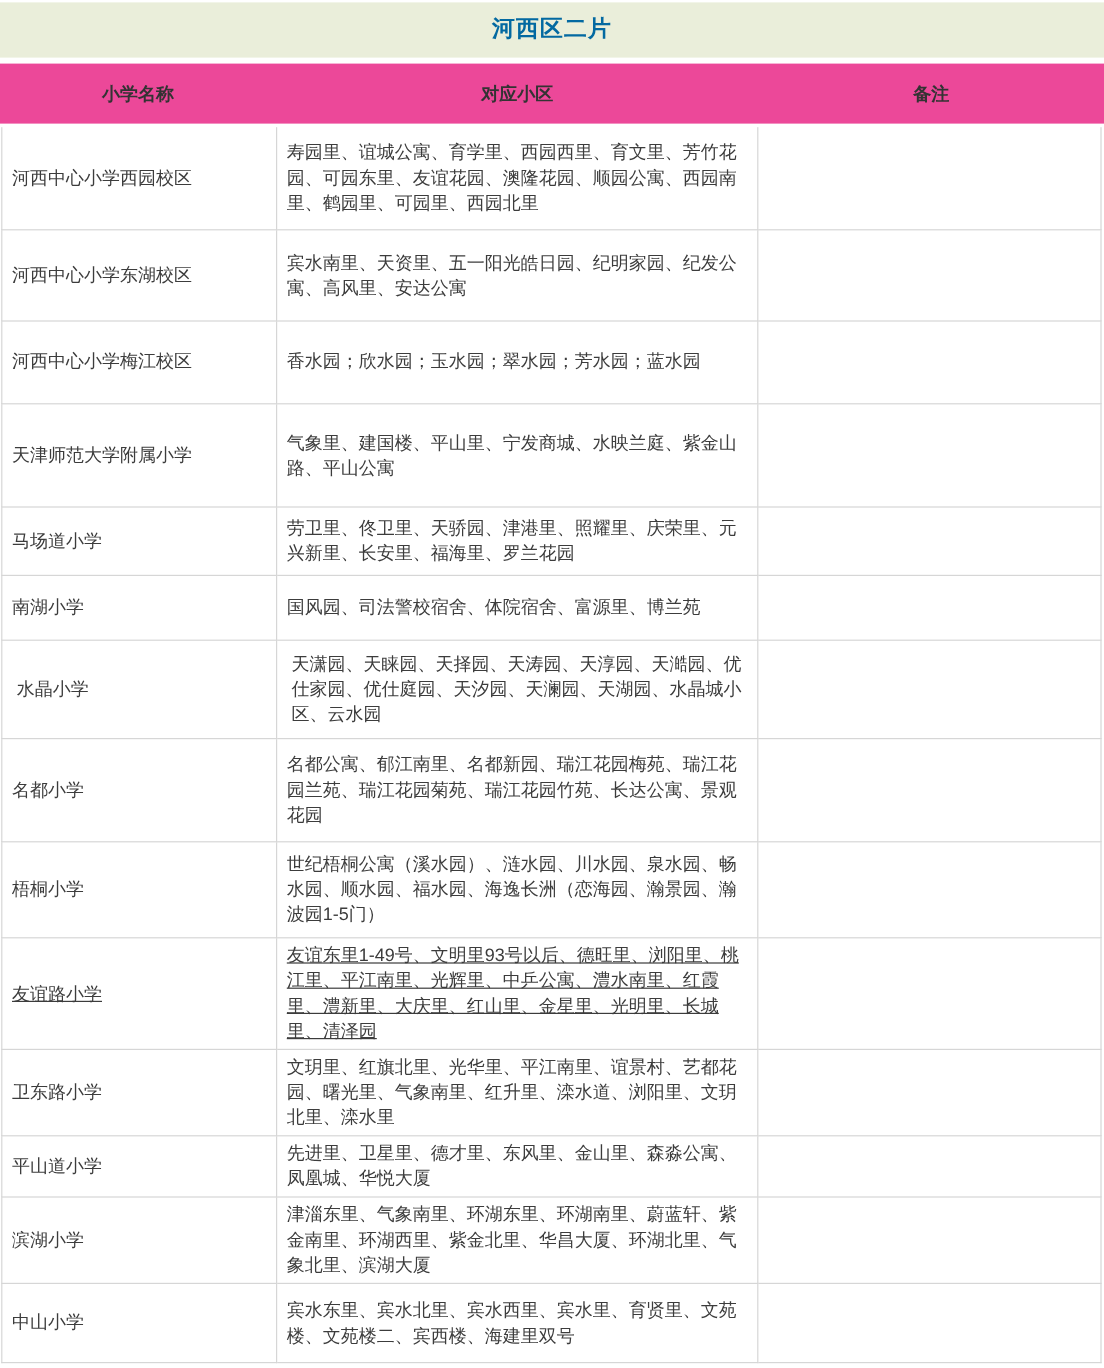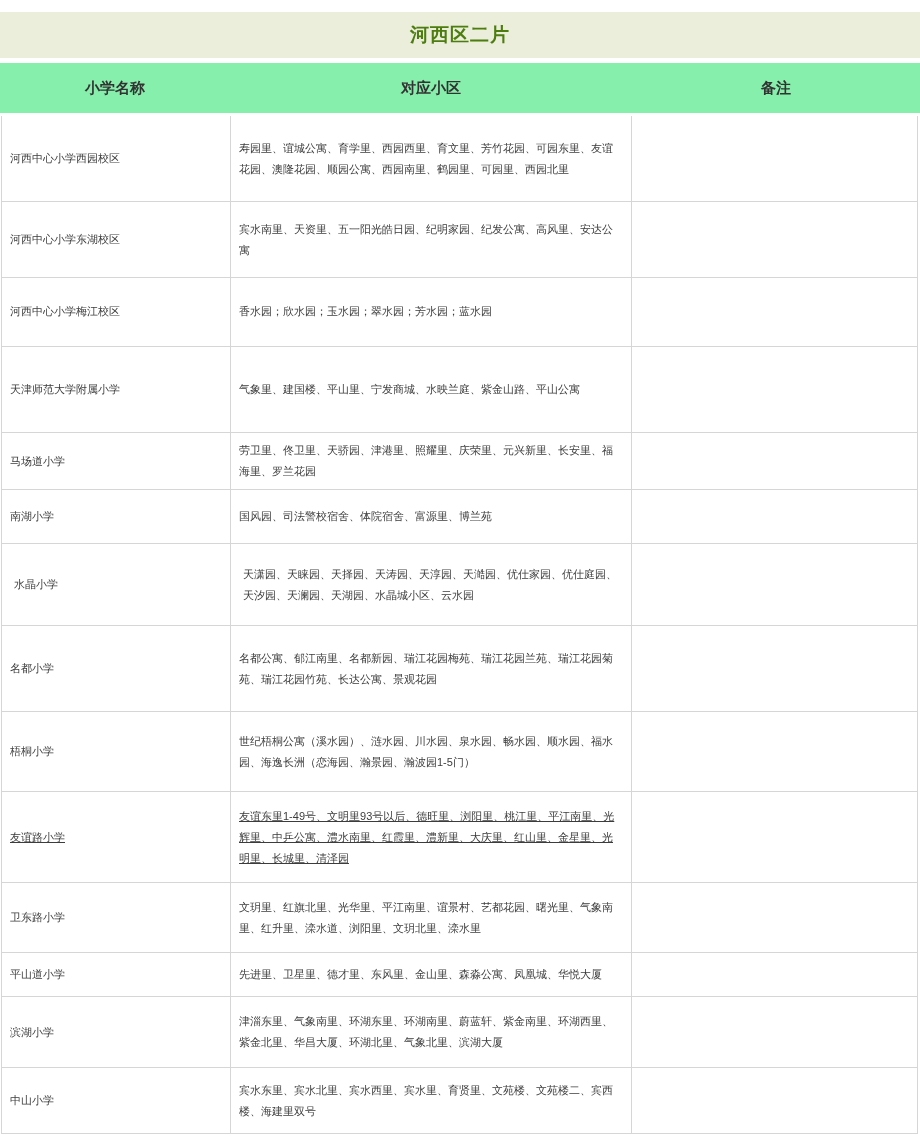--- a/index.html
+++ b/index.html
@@ -10,27 +10,27 @@
     height: 1140px;
     overflow: hidden;
     font-family: "Liberation Sans", sans-serif;
   }
   .page {
     width: 920px;
     height: 1140px;
     position: relative;
   }
   .title-bar {
-    margin-top: 12px;
+    margin-top: 2px;
     height: 46px;
     line-height: 46px;
     text-align: center;
     font-size: 19px;
     font-weight: bold;
-    color: #4d7c0f;
+    color: #0369a1;
     letter-spacing: 1px;
   }
   .header-row {
     margin-top: 5px;
     height: 50px;
     display: flex;
     align-items: center;
   }
   .header-cell {
     font-size: 15px;
@@ -46,21 +46,21 @@
     margin-top: 3px;
     margin-left: 1px;
     width: 917px;
     border-collapse: collapse;
     table-layout: fixed;
   }
   table.district-table td {
     border: 1px solid #d6d6d6;
     vertical-align: middle;
     padding: 4px 8px;
-    font-size: 11px;
+    font-size: 15px;
     line-height: 21px;
     color: #3c3c3c;
     word-break: break-all;
   }
   table.district-table tr:first-child td { border-top: none; }
   td.col-school { width: 212px; }
   td.col-communities { width: 384px; }
   td.col-remarks { width: 269px; }
 
   tbody tr:nth-child(1)  td { height: 77px; }
@@ -85,21 +85,21 @@
     line-height: 20px;
   }
 </style>
 </head>
 <body>
 
 <div class="page">
 
   <div class="title-bar" style="background: rgb(234, 238, 218);">河西区二片</div>
 
-  <div class="header-row" style="background: #86efac;">
+  <div class="header-row" style="background: #ec4899;">
     <div class="header-cell c1">小学名称</div>
     <div class="header-cell c2">对应小区</div>
     <div class="header-cell c3">备注</div>
   </div>
 
   <table class="district-table">
     <tbody id="table-body">
     <tr>
       <td class="col-school">河西中心小学西园校区</td>
       <td class="col-communities">寿园里、谊城公寓、育学里、西园西里、育文里、芳竹花园、可园东里、友谊花园、澳隆花园、顺园公寓、西园南里、鹤园里、可园里、西园北里</td>

